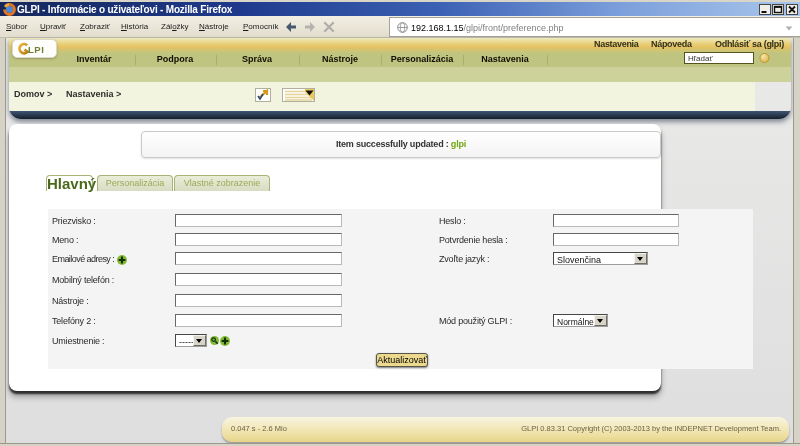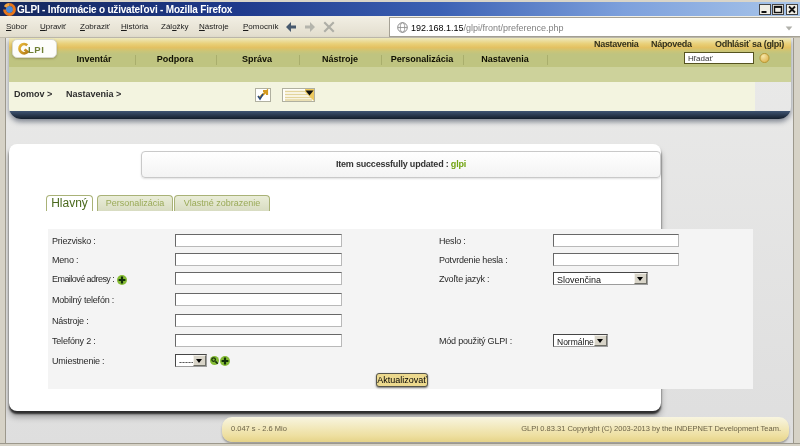--- a/index.html
+++ b/index.html
@@ -35,29 +35,29 @@
   .gmenu { position:absolute; top:16px; width:100px; text-align:center; font-size:9px;
     font-weight:bold; color:#0f0f02; white-space:nowrap; }
   .gsep { position:absolute; top:17px; width:1px; height:10px; background:#a9ae6c; }
   #logo { left:3px; top:1px; width:45px; height:19px; background:#fdfdfb;
     border:1px solid #d8d8cc; border-radius:5px; box-shadow:0 1px 2px rgba(120,110,60,0.5); }
   #search { left:675px; top:14px; width:70px; height:12px; border:1px solid #55531f;
     background:#fff; }
   .crumbtext { position:absolute; top:7px; font-size:9px; font-weight:bold; color:#2e2e2e; white-space:nowrap; }
 
   
-  #content { left:9px; top:144px; width:652px; height:267px; background:#fff;
+  #content { left:9px; top:124px; width:652px; height:267px; background:#fff;
     border-radius:8px; box-shadow:0 3px 2px rgba(25,25,25,0.85), 0 6px 6px rgba(0,0,0,0.3); }
   #msgbox { left:132px; top:7px; width:520px; height:27px; background:linear-gradient(#ffffff,#f3f3f3);
     border:1px solid #c9c9c9; border-radius:4px; text-align:center; line-height:25px;
     font-size:9px; font-weight:bold; color:#333; letter-spacing:-0.2px; box-shadow:0 1px 2px rgba(0,0,0,0.12); }
   #msgbox b { color:#71a410; }
   .tab { position:absolute; top:51px; height:16px; border:1px solid #a9b277; border-bottom:none;
     border-radius:4px 4px 0 0; font-size:9px; text-align:center; line-height:15px; white-space:nowrap; }
-  #tab1 { left:37px; width:47px; background:#fff; color:#4a691d; font-weight:normal; font-size:12px; }
+  #tab1 { left:37px; width:47px; background:#fff; color:#4a691d; font-weight:bold; font-size:15px; }
   #tab2 { left:88px; width:76px; background:linear-gradient(#eaedd8,#d8dcc2); color:#9aaa58; }
   #tab3 { left:165px; width:96px; background:linear-gradient(#eaedd8,#d8dcc2); color:#9aaa58; }
   #goldband { left:39px; top:71px; width:705px; height:14px; background:#e3c768;
     text-align:center; font-size:9px; font-weight:bold; color:#3a3411; line-height:14px; letter-spacing:-0.2px; }
   #formarea { left:39px; top:85px; width:705px; height:160px; background:#f4f4f4; }
   .flabel { position:absolute; font-size:9px; letter-spacing:-0.2px; color:#2a2a2a; white-space:nowrap; }
   .tinput { position:absolute; width:167px; height:13px; background:#fff;
     border:1px solid; border-color:#686868 #b9b9b9 #b9b9b9 #686868; }
   .tinput.rt { width:126px; }
   .sel { position:absolute; height:13px; background:#fff; border:1px solid;

